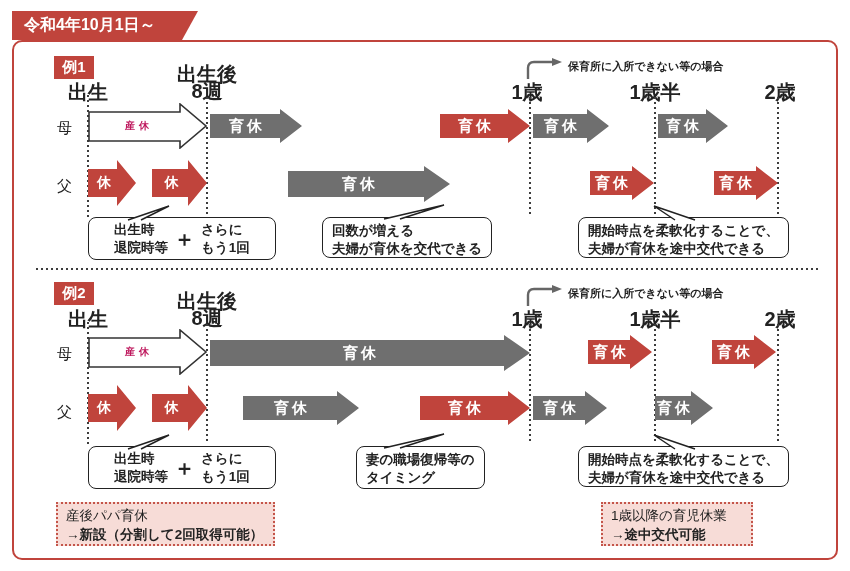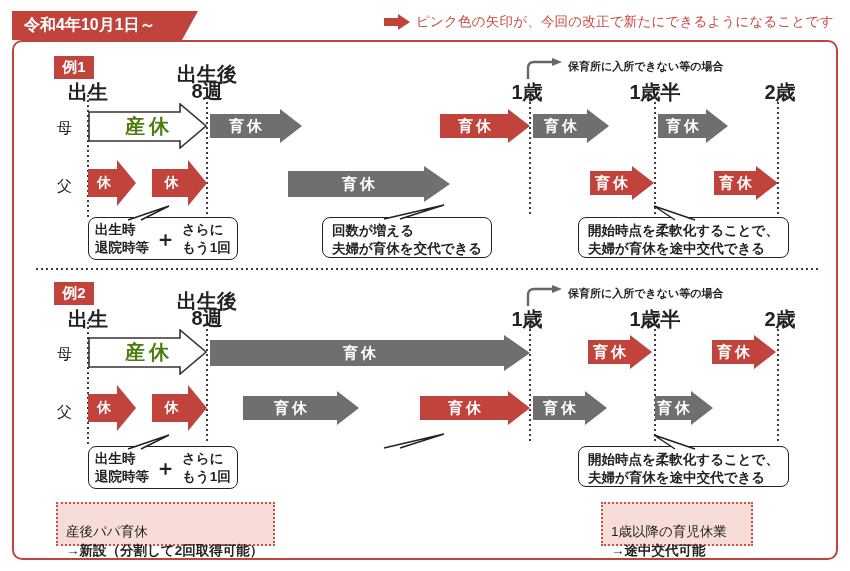--- a/index.html
+++ b/index.html
@@ -34,51 +34,47 @@
        clip-path:polygon(0 5px,calc(100% - 22px) 5px,calc(100% - 22px) 0,100% 50%,calc(100% - 22px) 100%,calc(100% - 22px) calc(100% - 5px),0 calc(100% - 5px));}
   .arw span{padding-right:18px;font-size:15px;letter-spacing:3px;white-space:nowrap;}
   .arw.small{clip-path:polygon(0 9px,calc(100% - 19px) 9px,calc(100% - 19px) 0,100% 50%,calc(100% - 19px) 100%,calc(100% - 19px) calc(100% - 9px),0 calc(100% - 9px));}
   .arw.small span{padding-right:16px;letter-spacing:0;font-size:14px;}
   .arw.long{clip-path:polygon(0 5px,calc(100% - 26px) 5px,calc(100% - 26px) 0,100% 50%,calc(100% - 26px) 100%,calc(100% - 26px) calc(100% - 5px),0 calc(100% - 5px));}
   .red{background:#c0443c;} .gray{background:#6f6f6f;}
 
   
   .warrow{width:120px;height:46px;}
   .warrow svg{position:absolute;left:0;top:0;}
-  .warrow .lbl{position:absolute;left:14px;top:0;width:94px;height:100%;display:flex;align-items:center;
-               justify-content:center;font-size:20px;font-weight:bold;letter-spacing:4px;color:#4d7c0f;}
+  .warrow .lbl{position:absolute;left:4px;top:0;width:94px;height:100%;display:flex;align-items:center;
+               justify-content:center;font-size:10px;font-weight:bold;letter-spacing:4px;color:#be185d;}
 
   
   .nursery-txt{font-size:11px;font-weight:bold;white-space:nowrap;}
 
   
   .bubble{border:1.5px solid #222;border-radius:8px;background:#fff;box-sizing:border-box;
           padding:4px 9px;font-size:13.5px;font-weight:600;line-height:1.32;white-space:nowrap;}
-  .bubble.birth{display:flex;align-items:center;gap:6px;padding:3px 6px;}
+  .bubble.birth{display:flex;align-items:center;gap:6px;padding:3px 25px;}
   .bubble .plus{font-size:21px;font-weight:bold;}
   .tail{z-index:5;}
 
   
-  .pinkbox{background:#f7dcd7;border:2px dotted #c4554a;box-sizing:border-box;padding:19px 8px;
+  .pinkbox{background:#f7dcd7;border:2px dotted #c4554a;box-sizing:border-box;padding:3px 8px;
            font-size:13.5px;line-height:1.4;white-space:nowrap;}
   .pinkbox .t{font-weight:500;}
   .pinkbox .d{font-weight:bold;}
 
   .divider{height:2px;background-image:repeating-linear-gradient(to right,#3c3c3c 0 2px,transparent 2px 5px);}
 </style>
 </head>
 <body>
 
 <div id="stage">
 
   <div id="banner" class="abs">令和4年10月1日～</div>
-  <div id="legend" class="abs">
-    <div class="note-arrow"></div>
-    <div class="txt">ピンク色の矢印が、今回の改正で新たにできるようになることです</div>
-  </div>
 
   <div id="frame" class="abs"></div>
 
   <div class="abs ex-badge" style="left:54px;top:56px">例1</div>
 
   <div class="abs tl-label" style="left:88px;top:79px">出生</div>
   <div class="abs tl-label" style="left:207px;top:61px">出生後</div>
   <div class="abs tl-label" style="left:207px;top:78px">8週</div>
   <div class="abs tl-label" style="left:527px;top:79px">1歳</div>
   <div class="abs tl-label" style="left:655px;top:79px">1歳半</div>
@@ -237,20 +233,24 @@
     <div class="plus">＋</div>
     <div>
         <div>さらに</div>
         <div>もう1回</div>
       </div>
   </div>
 
   <svg class="abs tail" style="left:378px;top:432px" width="70" height="17">
       <path d="M6,16 L66,2 L22,16" fill="#fff" stroke="#222" stroke-width="1.5"></path>
     </svg>
+  <div class="abs bubble" style="left:356px;top:446px;height:43px">
+    <div>妻の職場復帰等の</div>
+    <div>タイミング</div>
+  </div>
 
   <svg class="abs tail" style="left:648px;top:433px" width="52" height="17">
       <path d="M47,16 L6,2 L27,16" fill="#fff" stroke="#222" stroke-width="1.5"></path>
     </svg>
   <div class="abs bubble" style="left:578px;top:446px;height:41px">
     <div>開始時点を柔軟化することで、</div>
     <div>夫婦が育休を途中交代できる</div>
   </div>
 
   <div class="abs pinkbox" style="left:56px;top:502px;width:219px;height:44px">

